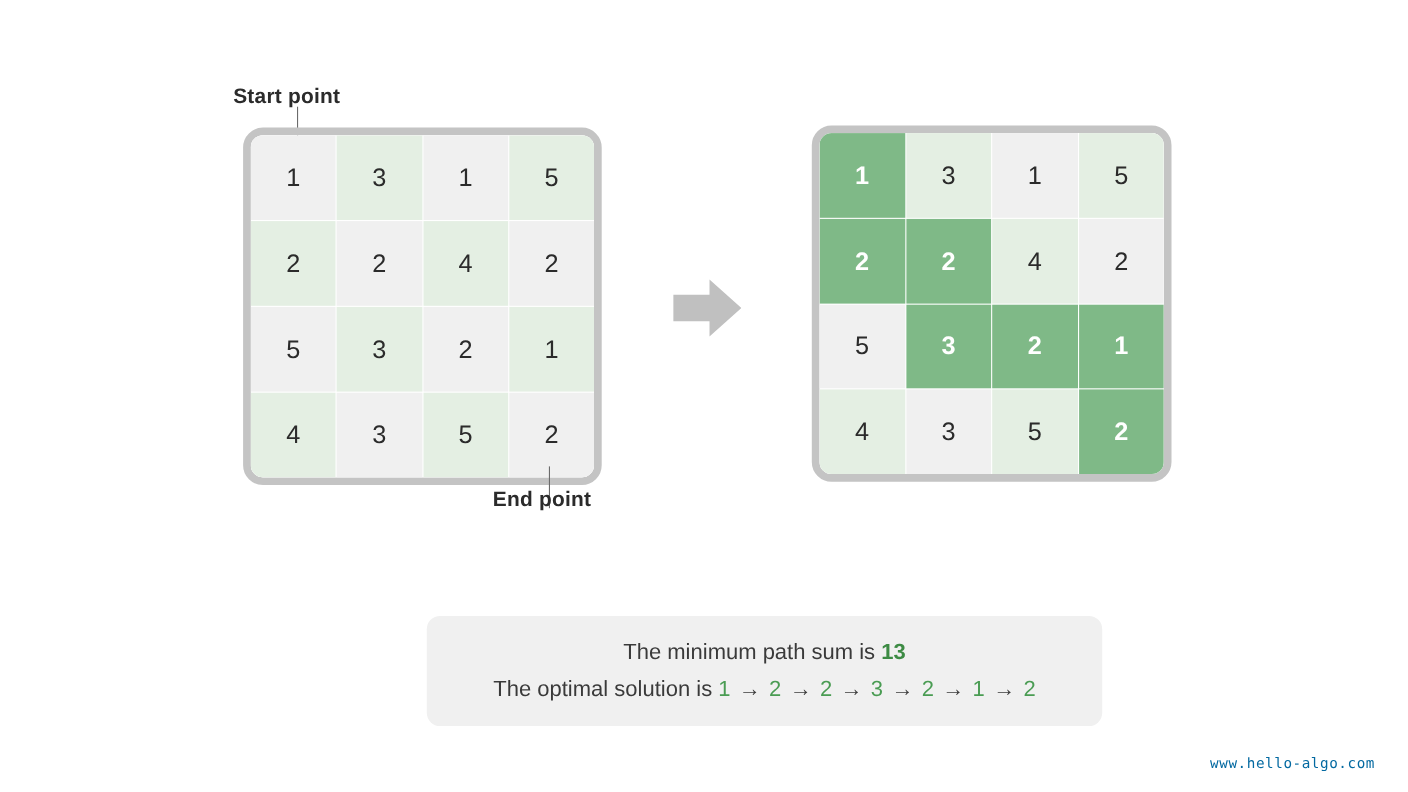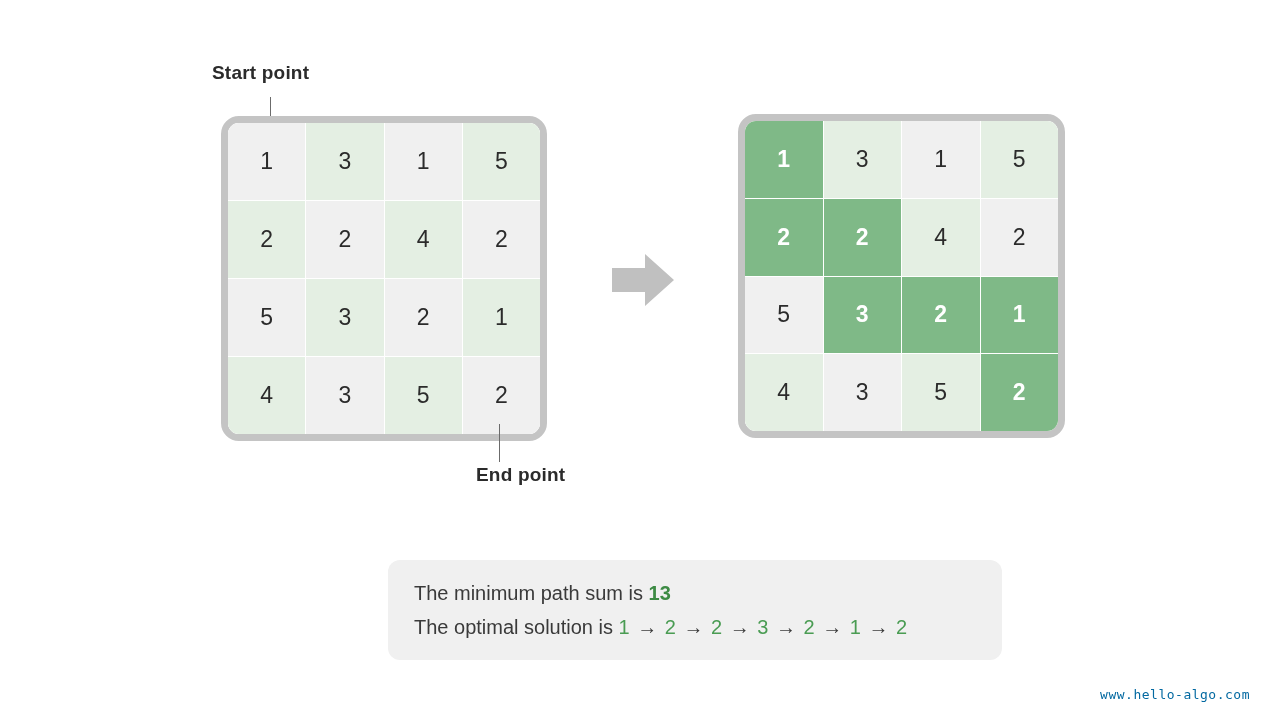--- a/index.html
+++ b/index.html
@@ -113,21 +113,21 @@
     font-size: 13px;
     color: #0369a1;
     letter-spacing: 0.5px;
   }
 </style>
 </head>
 <body>
 
 <div class="stage">
 
-  <div class="anno-label" style="left:212px; top:62px;">Start point</div>
+  <div class="anno-label" style="left:212px; top:78px;">Start point</div>
   <div class="anno-line" style="left:270px; top:97px; height:62px;"></div>
 
   <div class="grid-frame" id="grid-left-frame" style="left:221px; top:116px; width:326px; height:325px;">
     <div class="grid-inner" id="grid-left-inner">
         <div class="cell bg-gray">1</div>
         <div class="cell bg-green">3</div>
         <div class="cell bg-gray">1</div>
         <div class="cell bg-green">5</div>
         <div class="cell bg-green">2</div>
         <div class="cell bg-gray">2</div>
@@ -138,21 +138,21 @@
         <div class="cell bg-gray">2</div>
         <div class="cell bg-green">1</div>
         <div class="cell bg-green">4</div>
         <div class="cell bg-gray">3</div>
         <div class="cell bg-green">5</div>
         <div class="cell bg-gray">2</div>
       </div>
   </div>
 
   <div class="anno-line" style="left:499px; top:424px; height:38px;"></div>
-  <div class="anno-label" style="left:448px; top:464px;margin-left:28px;">End point</div>
+  <div class="anno-label" style="left:448px; top:444px;">End point</div>
 
   <div class="arrow-wrap" style="left:612px; top:252px; width:62px; height:56px;">
     <svg width="62" height="56" viewBox="0 0 62 56" xmlns="http://www.w3.org/2000/svg">
       <polygon points="0,16 33,16 33,2 62,28 33,54 33,40 0,40" fill="#c0c0c0"></polygon>
     </svg>
   </div>
 
   <div class="grid-frame" id="grid-right-frame" style="left:738px; top:114px; width:327px; height:324px;">
     <div class="grid-inner" id="grid-right-inner">
         <div class="cell bg-path">1</div>
@@ -167,21 +167,21 @@
         <div class="cell bg-path">3</div>
         <div class="cell bg-path">2</div>
         <div class="cell bg-path">1</div>
         <div class="cell bg-green">4</div>
         <div class="cell bg-gray">3</div>
         <div class="cell bg-green">5</div>
         <div class="cell bg-path">2</div>
       </div>
   </div>
 
-  <div class="result-box" style="left:388px; top:560px; width:614px; height:100px;">
+  <div class="result-box" style="left:388px; top:560px; width:614px; height:100px;text-align:center;">
     <div class="result-line">
       <span>The minimum path sum is </span><span class="accent-bold">13</span>
     </div>
     <div class="result-line">
       <span>The optimal solution is </span><span id="path-seq"><span class="accent">1</span><span class="arrow-glyph"> → </span><span class="accent">2</span><span class="arrow-glyph"> → </span><span class="accent">2</span><span class="arrow-glyph"> → </span><span class="accent">3</span><span class="arrow-glyph"> → </span><span class="accent">2</span><span class="arrow-glyph"> → </span><span class="accent">1</span><span class="arrow-glyph"> → </span><span class="accent">2</span></span>
     </div>
   </div>
 
   <div class="watermark">www.hello-algo.com</div>
 

